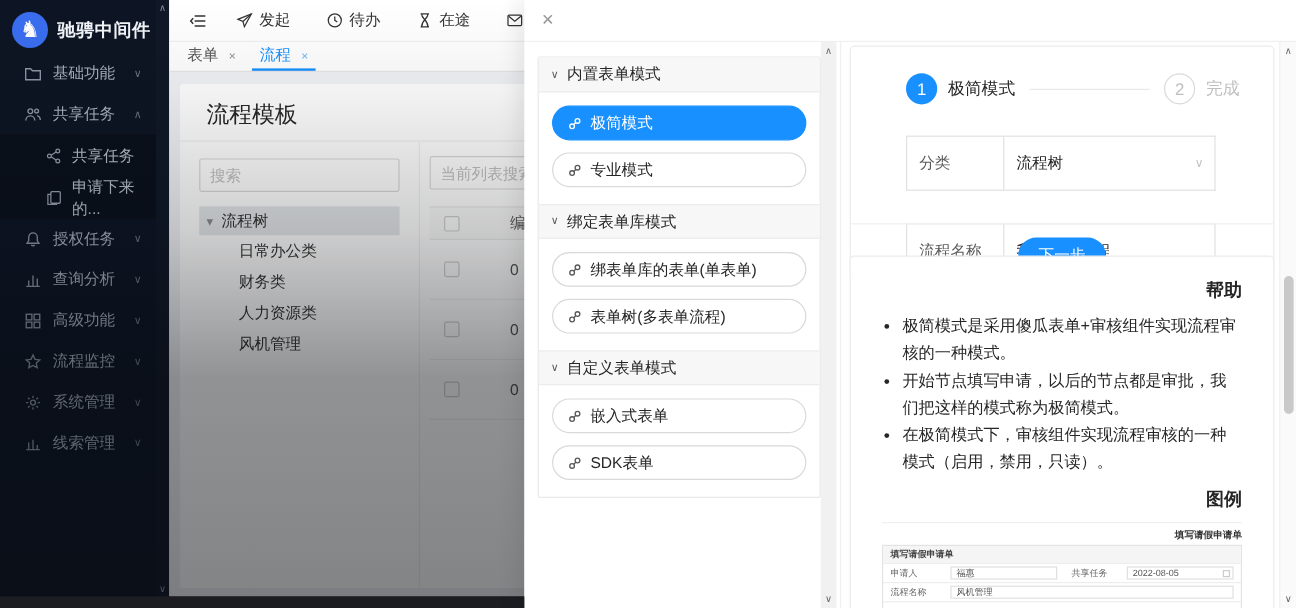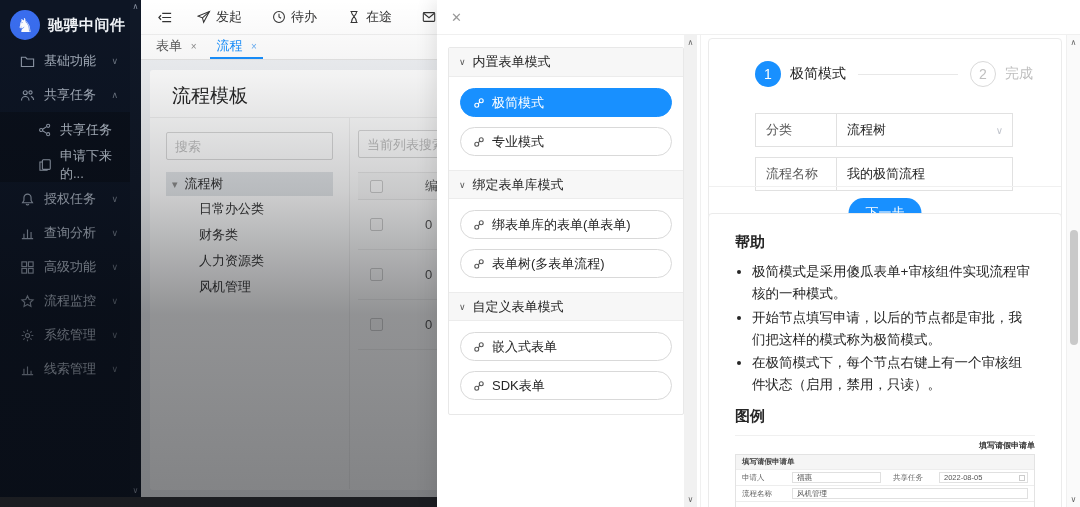--- a/index.html
+++ b/index.html
@@ -92,34 +92,34 @@
     border-radius:4px; background:#fff; }
   .steps { position:absolute; left:46px; right:28px; top:22px; display:flex; align-items:center; }
   .step-c { width:26px; height:26px; border-radius:50%; display:flex; align-items:center; justify-content:center;
     font-size:14px; flex:none; }
   .step-c.on { background:#1890ff; color:#fff; }
   .step-c.off { background:#fff; border:1px solid #d9d9d9; color:#bfbfbf; }
   .step-lbl { margin-left:9px; font-size:14px; color:#262626; white-space:nowrap; }
   .step-lbl.off { color:#bfbfbf; }
   .step-line { flex:1; height:1px; background:#e8e8e8; margin:0 12px; }
   .wform { position:absolute; left:46px; top:74px; width:258px; }
-  .wrow { display:flex; height:34px; margin-bottom:10px; }
+  .wrow { display:flex; height:46px; margin-bottom:27px; }
   .wlabel { width:82px; border:1px solid #e1e1e1; display:flex; align-items:center; padding-left:10px;
     font-size:13px; color:#595959; background:#fff; }
   .wvalue { flex:1; border:1px solid #e1e1e1; border-left:none; display:flex; align-items:center;
     padding-left:10px; font-size:13px; color:#262626; position:relative; }
   .sel-arrow { position:absolute; right:9px; color:#c0c4cc; font-size:10px; }
   .card1-divider { position:absolute; left:0; right:0; top:147px; border-top:1px solid #f0f0f0; }
   .next-btn { position:absolute; left:50%; transform:translateX(-50%); top:159px; background:#1890ff; color:#fff;
     border:none; border-radius:16px; padding:6px 17px; font-size:13px; cursor:pointer;
     font-family:"Liberation Sans","DejaVu Sans",sans-serif; }
 
   .card2 { position:absolute; left:271px; top:213px; width:354px; height:430px; border:1px solid #ebebeb;
     border-radius:4px; background:#fff; padding:19px 26px; }
-  .h-title { font-size:15px; font-weight:bold; color:#262626; }
+  .h-title { font-size:15px; font-weight:bold; color:#262626;text-align:right; }
   .h-list { margin:9px 0 0 17px; }
   .h-list li { font-size:13.5px; color:#262626; line-height:1.62; margin-bottom:2px; }
   .legend-title { margin-top:11px; }
   .legend-box { margin-top:9px; border-top:1px solid #f0f0f0; padding-top:4px; }
   .legend-form-title { text-align:right; font-size:8px; font-weight:bold; color:#333; }
   .ltable { margin-top:3px; border:1px solid #e3e3e3; font-size:7.5px; color:#666; }
   .lth { background:#f5f5f5; font-weight:bold; color:#444; height:14px; line-height:14px; padding-left:6px; }
   .lrow { display:flex; border-top:1px solid #ededed; height:16px; align-items:center; }
   .ll { width:56px; padding-left:6px; flex:none; }
   .ll2 { width:52px; padding-left:6px; flex:none; }
@@ -486,21 +486,21 @@
     </div>
     <div class="card1-divider"></div>
     <button class="next-btn">下一步</button>
   </div>
 
   <div class="card2">
     <div class="h-title">帮助</div>
     <ul class="h-list">
       <li>极简模式是采用傻瓜表单+审核组件实现流程审核的一种模式。</li>
       <li>开始节点填写申请，以后的节点都是审批，我们把这样的模式称为极简模式。</li>
-      <li>在极简模式下，每个节点右键上有一个审核组件状态（启用，禁用，只读）。</li>
+      <li>在极简模式下，审核组件实现流程审核的一种模式（启用，禁用，只读）。</li>
     </ul>
     <div class="h-title legend-title">图例</div>
     <div class="legend-box">
       <div class="legend-form-title">填写请假申请单</div>
       <div class="ltable">
         <div class="lth">填写请假申请单</div>
         <div class="lrow">
           <span class="ll">申请人</span>
           <span class="lv">福惠</span>
           <span class="ll2">共享任务</span>

